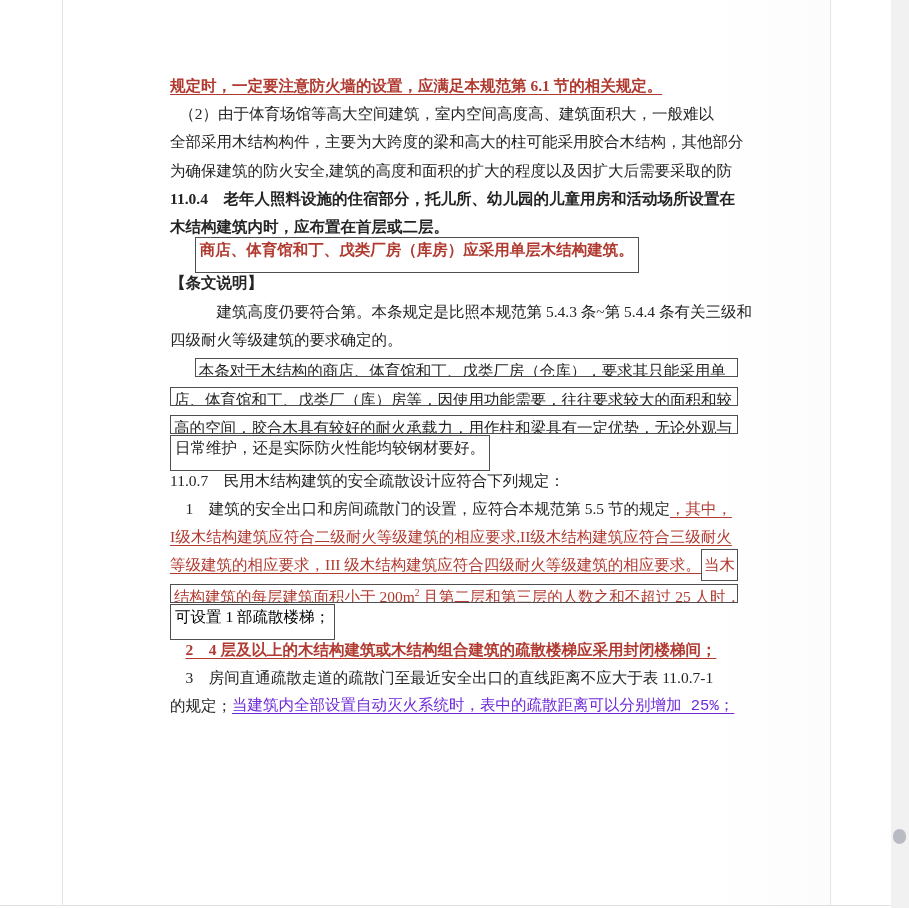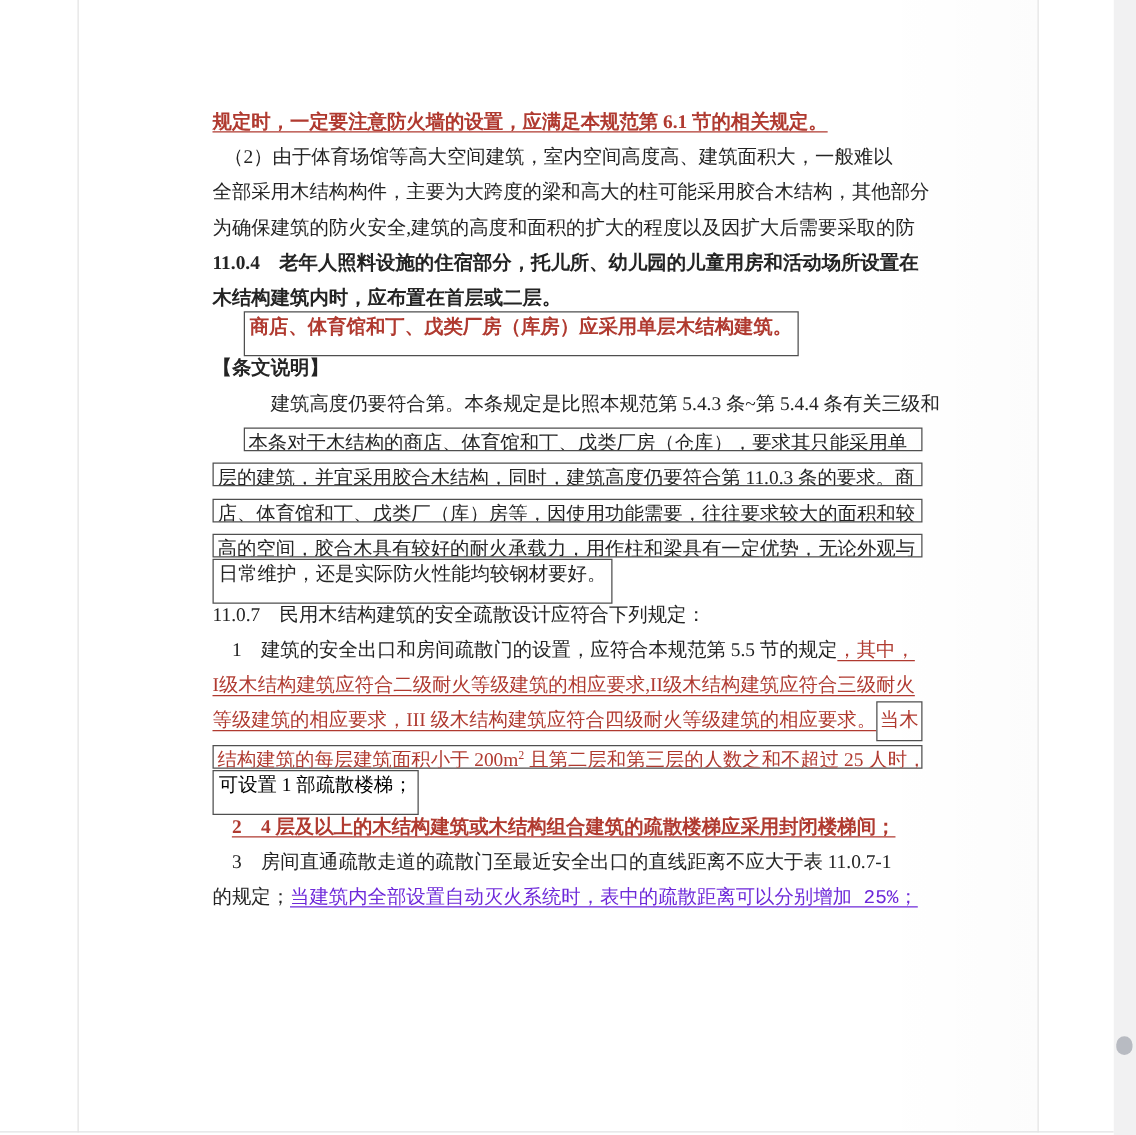--- a/index.html
+++ b/index.html
@@ -11,21 +11,21 @@
   .page-edge-v{position:absolute;top:0;width:1px;height:906px;background:#e4e4e4;}
   .page-edge-left{left:62px;}
   .page-edge-right{left:830px;}
   .page-bottom-edge{position:absolute;top:905px;left:0;width:891px;height:1px;background:#e2e2e3;}
   .page-shade{position:absolute;top:0;left:700px;width:130px;height:906px;
     background:linear-gradient(to right,rgba(0,0,0,0),rgba(0,0,0,0.012));pointer-events:none;}
   .scrollbar{position:absolute;top:0;right:0;width:18px;height:908px;background:#f1f1f2;}
   .scrollbar-thumb{position:absolute;left:2px;top:829px;width:13px;height:15px;border-radius:7px;background:#b8bbc2;}
   .doc{
     position:absolute;left:170px;top:72px;width:568px;
-    font-size:15.5px;color:#242424;margin-top:12px;
+    font-size:15.5px;color:#242424;
   }
   .line{height:28.2px;line-height:28.2px;white-space:nowrap;display:flex;align-items:center;}
   .spacer{display:inline-block;height:1px;flex:0 0 auto;}
   .seg-red{color:#b03a30;}
   .seg-b{font-weight:bold;}
   .seg-u{text-decoration:underline;text-underline-offset:3px;}
   .seg-sup{font-size:0.62em;vertical-align:super;line-height:0;}
   .fullbox{flex:1 1 auto;border:1px solid #4f4f4f;height:19px;line-height:24px;padding:0 3px;box-sizing:border-box;overflow:hidden;}
   .textbox{flex:0 0 auto;border:1px solid #4f4f4f;height:36px;line-height:24px;padding:0 4px;box-sizing:border-box;}
 </style>
@@ -62,25 +62,25 @@
       <span class="textbox" style="border-color: rgb(79, 79, 79);"><span class="seg-red seg-b" style="color: rgb(176, 58, 48);">商店、体育馆和丁、戊类厂房（库房）应采用单层木结构建筑。</span></span>
     </div>
     <div class="line">
       <span class="seg-b">【条文说明】</span>
     </div>
     <div class="line">
       <span class="spacer" style="width: 3em;"></span>
       <span>建筑高度仍要符合第。本条规定是比照本规范第 5.4.3 条~第 5.4.4 条有关三级和</span>
     </div>
     <div class="line">
+      <span>四级耐火等级建筑的要求确定的。</span>
+    </div>
+    <div class="line">
       <span class="spacer" style="width: 1.6em;"></span>
       <span class="fullbox" style="border-color: rgb(79, 79, 79);"><span>本条对于木结构的商店、体育馆和丁、戊类厂房（仓库），要求其只能采用单</span></span>
-    </div>
-    <div class="line">
-      <span class="fullbox" style="border-color: rgb(79, 79, 79);"><span>层的建筑，并宜采用胶合木结构，同时，建筑高度仍要符合第 11.0.3 条的要求。商</span></span>
     </div>
     <div class="line">
       <span class="fullbox" style="border-color: rgb(79, 79, 79);"><span>店、体育馆和丁、戊类厂（库）房等，因使用功能需要，往往要求较大的面积和较</span></span>
     </div>
     <div class="line">
       <span class="fullbox" style="border-color: rgb(79, 79, 79);"><span>高的空间，胶合木具有较好的耐火承载力，用作柱和梁具有一定优势，无论外观与</span></span>
     </div>
     <div class="line">
       <span class="textbox" style="border-color: rgb(79, 79, 79);"><span>日常维护，还是实际防火性能均较钢材要好。</span></span>
     </div>

